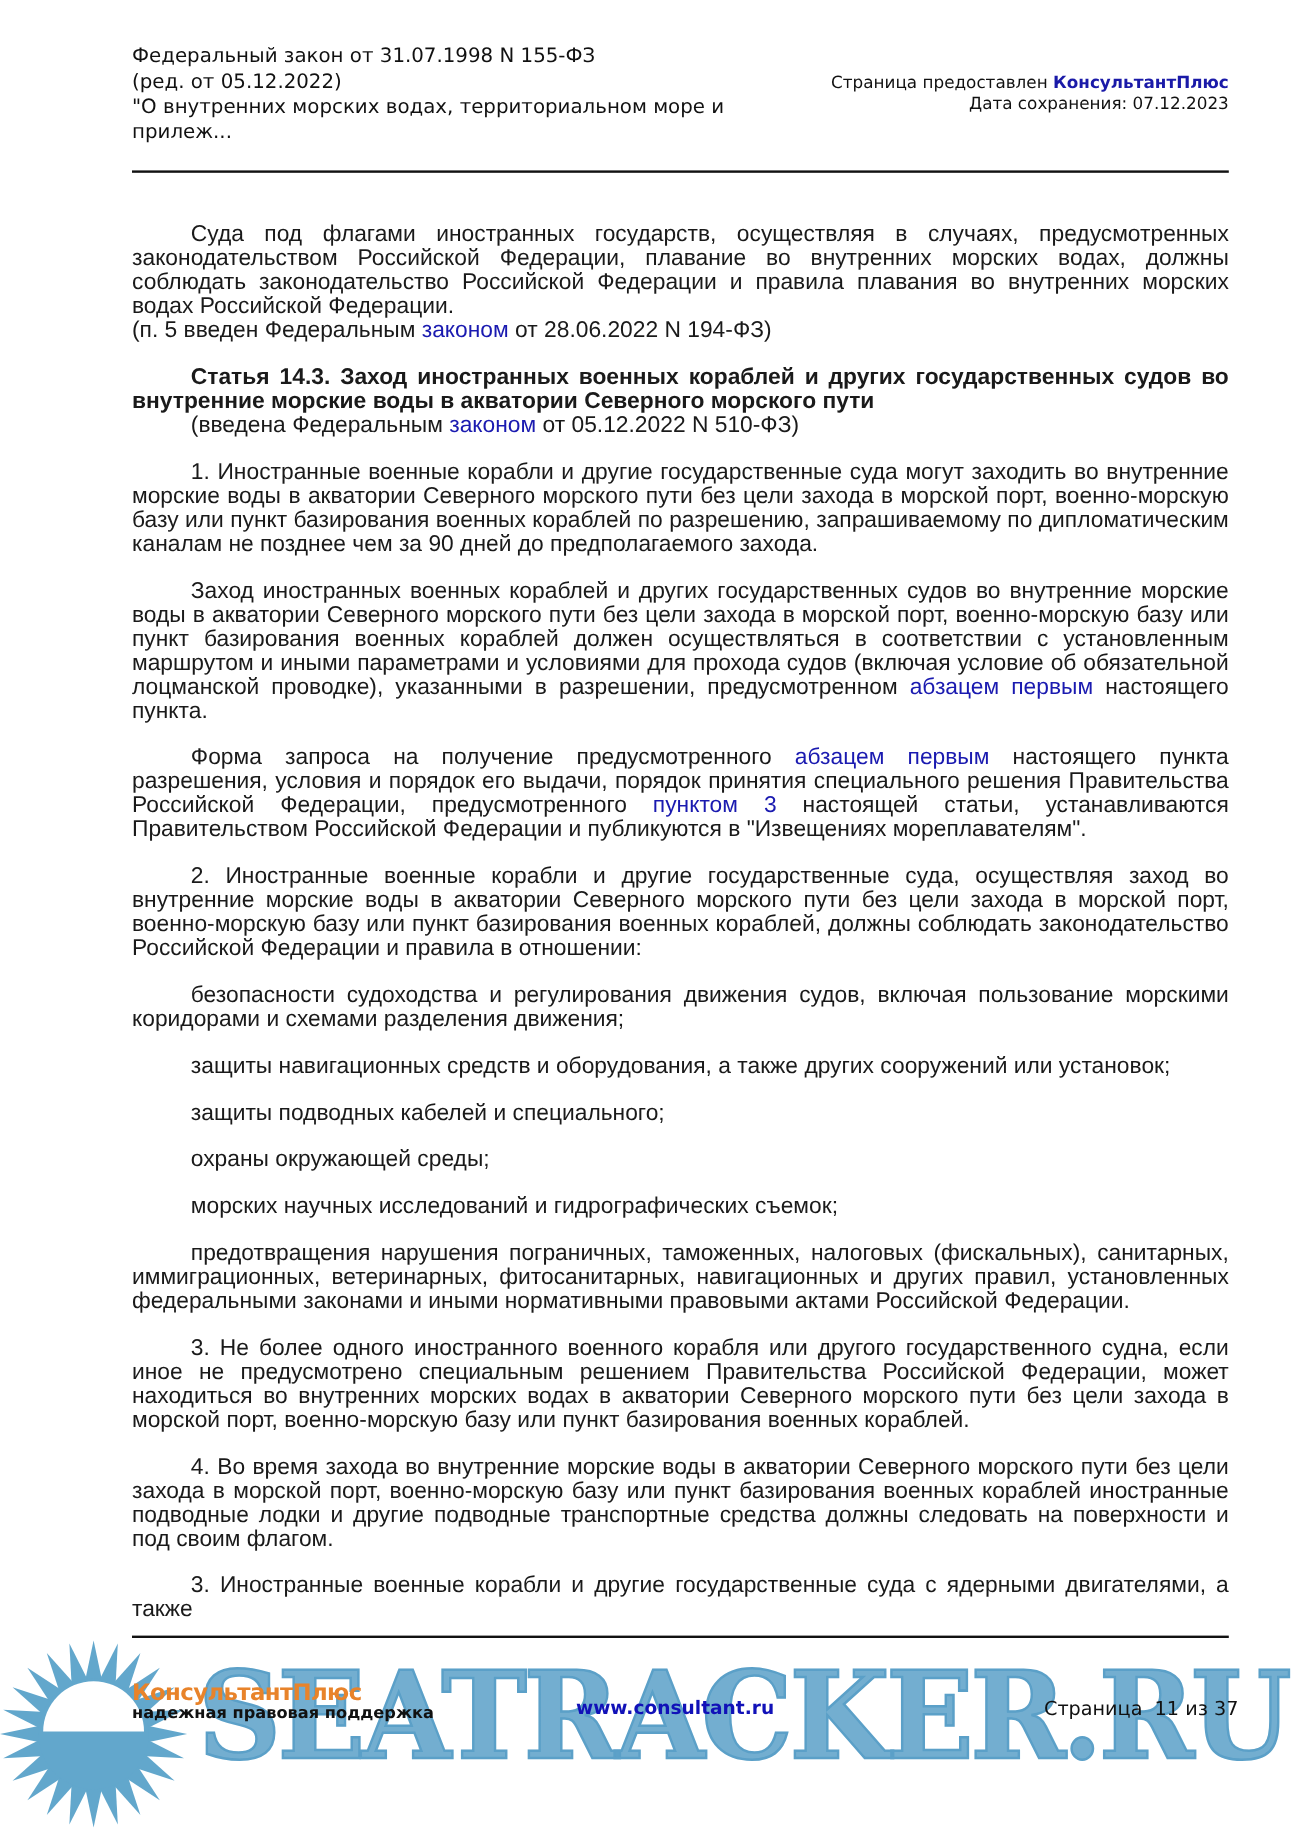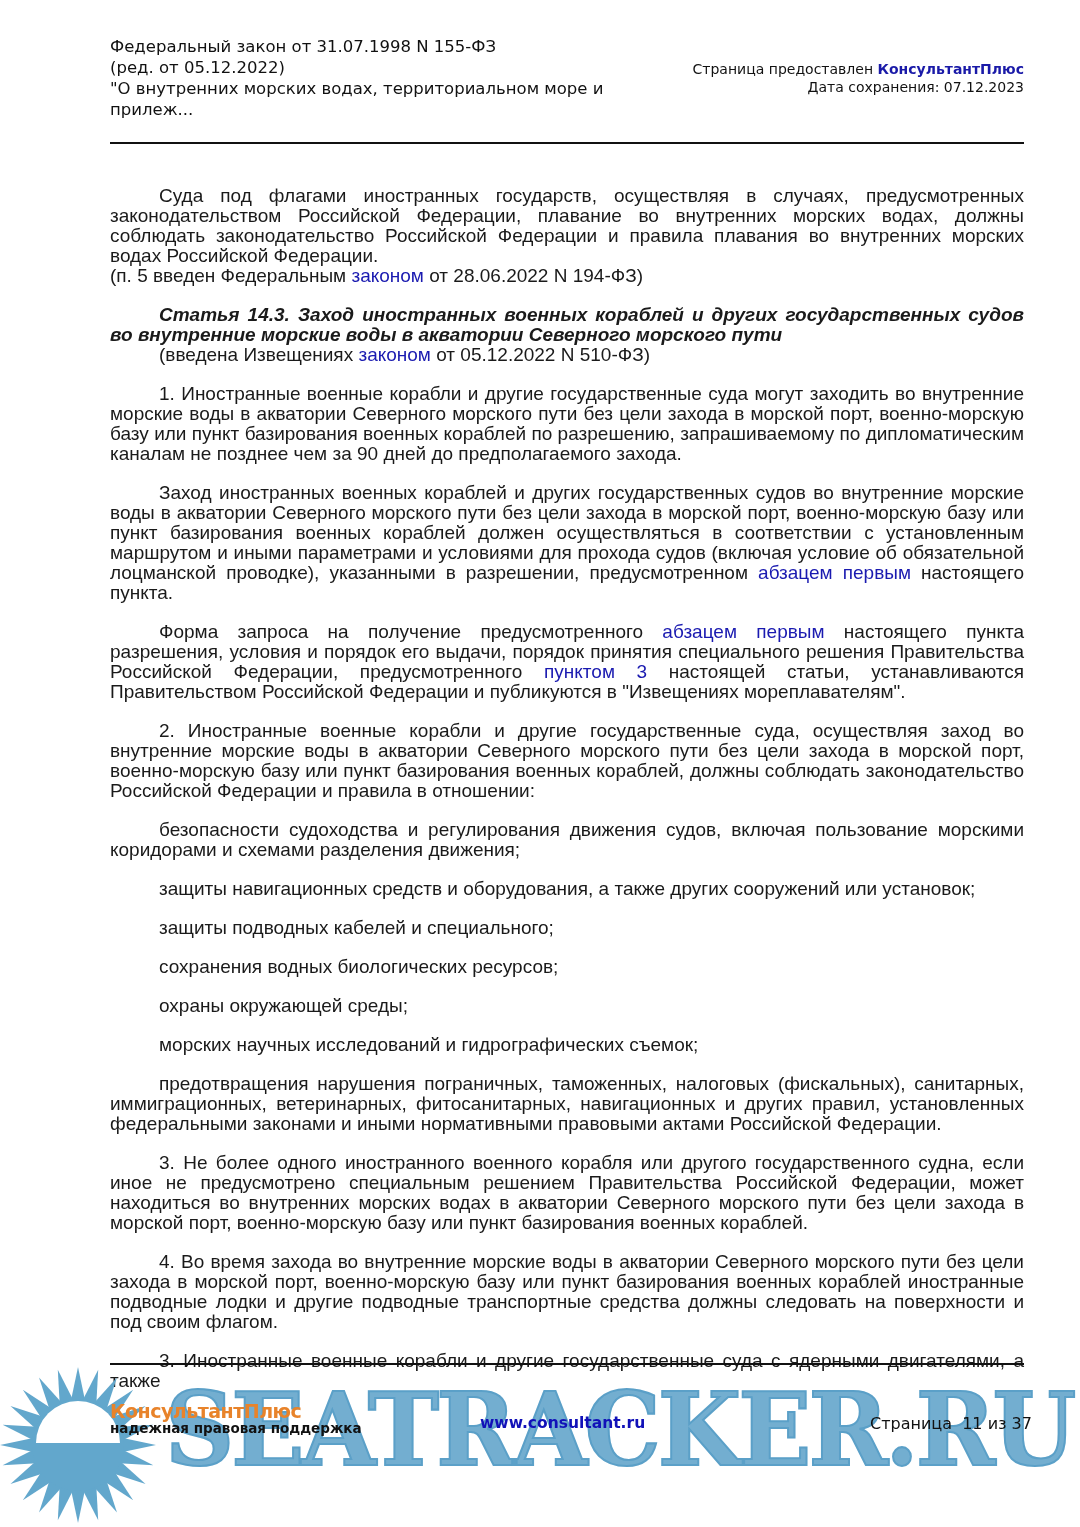--- a/index.html
+++ b/index.html
@@ -13,21 +13,21 @@
     .header-right .date { font-size: 14px; }
     .rule { position: absolute; left: 110px; width: 914px; height: 2px; background: #111; }
     .rule.top { top: 142px; }
     .rule.bottom { top: 1363px; }
     .content { position: absolute; left: 110px; top: 186px; width: 914px;
                font-family: "Liberation Sans", sans-serif; font-size: 19px; line-height: 20px; color: #1a1a1a; }
     .p { text-align: justify; text-indent: 49px; margin: 0 0 19px 0; }
     .p.tight { margin-bottom: 0; }
     .note { margin: 0 0 19px 0; }
     .note.indented { padding-left: 49px; }
-    .article { font-weight: bold; text-align: justify; text-indent: 49px; margin: 0; font-style: italic; }
+    .article { font-weight: bold; text-align: justify; text-indent: 49px; margin: 0; }
     a.link { color: #1a1ab0; text-decoration: none; }
     .footer-logo { position: absolute; left: 110px; top: 1400px; }
     .footer-logo .name { font-family: "DejaVu Sans", sans-serif; font-weight: bold; font-size: 19px; color: #e8832a; letter-spacing: -0.5px; }
     .footer-logo .tag { font-family: "DejaVu Sans", sans-serif; font-weight: bold; font-size: 13.5px; color: #111; margin-top: -2px; }
     .footer-url { position: absolute; left: 480px; top: 1414px; font-family: "DejaVu Sans", sans-serif;
                   font-weight: bold; font-size: 15.5px; color: #1111b8; }
     .footer-page { position: absolute; left: 870px; top: 1414px; font-family: "DejaVu Sans", sans-serif; font-size: 16px; color: #111; }
     .watermark { position: absolute; left: 0; top: 1360px; width: 1080px; height: 167px; pointer-events: none; }
     .wm-text { position: absolute; left: 165px; top: 1380px; font-family: "DejaVu Serif", serif; font-weight: bold;
                font-size: 96px; letter-spacing: -3px; color: rgba(91,160,200,0.85); line-height: 1;
@@ -47,31 +47,30 @@
   <div><span>Страница предоставлен </span><span class="brand">КонсультантПлюс</span></div>
   <div class="date">Дата сохранения: 07.12.2023</div>
 </div>
 <div class="rule top"></div>
 
 <div class="content">
   <p class="p tight">Суда под флагами иностранных государств, осуществляя в случаях, предусмотренных законодательством Российской Федерации, плавание во внутренних морских водах, должны соблюдать законодательство Российской Федерации и правила плавания во внутренних морских водах Российской Федерации.</p>
   <div class="note"><span>(п. 5 введен Федеральным </span><a class="link" href="#">законом</a><span> от 28.06.2022 N 194-ФЗ)</span></div>
 
   <div class="article">Статья 14.3. Заход иностранных военных кораблей и других государственных судов во внутренние морские воды в акватории Северного морского пути</div>
-  <div class="note indented"><span>(введена Извещениях </span><a class="link" href="#">законом</a><span> от 05.12.2022 N 510-ФЗ)</span></div>
+  <div class="note indented"><span>(введена Федеральным </span><a class="link" href="#">законом</a><span> от 05.12.2022 N 510-ФЗ)</span></div>
 
   <p class="p">1. Иностранные военные корабли и другие государственные суда могут заходить во внутренние морские воды в акватории Северного морского пути без цели захода в морской порт, военно-морскую базу или пункт базирования военных кораблей по разрешению, запрашиваемому по дипломатическим каналам не позднее чем за 90 дней до предполагаемого захода.</p>
   <p class="p"><span>Заход иностранных военных кораблей и других государственных судов во внутренние морские воды в акватории Северного морского пути без цели захода в морской порт, военно-морскую базу или пункт базирования военных кораблей должен осуществляться в соответствии с установленным маршрутом и иными параметрами и условиями для прохода судов (включая условие об обязательной лоцманской проводке), указанными в разрешении, предусмотренном </span><a class="link" href="#">абзацем первым</a><span> настоящего пункта.</span></p>
   <p class="p"><span>Форма запроса на получение предусмотренного </span><a class="link" href="#">абзацем первым</a><span> настоящего пункта разрешения, условия и порядок его выдачи, порядок принятия специального решения Правительства Российской Федерации, предусмотренного </span><a class="link" href="#">пунктом 3</a><span> настоящей статьи, устанавливаются Правительством Российской Федерации и публикуются в "Извещениях мореплавателям".</span></p>
 
   <p class="p">2. Иностранные военные корабли и другие государственные суда, осуществляя заход во внутренние морские воды в акватории Северного морского пути без цели захода в морской порт, военно-морскую базу или пункт базирования военных кораблей, должны соблюдать законодательство Российской Федерации и правила в отношении:</p>
   <p class="p">безопасности судоходства и регулирования движения судов, включая пользование морскими коридорами и схемами разделения движения;</p>
   <p class="p">защиты навигационных средств и оборудования, а также других сооружений или установок;</p>
   <p class="p">защиты подводных кабелей и специального;</p>
-  <p class="p">сохранения водных биологических ресурсов;</p>
   <p class="p">охраны окружающей среды;</p>
   <p class="p">морских научных исследований и гидрографических съемок;</p>
   <p class="p">предотвращения нарушения пограничных, таможенных, налоговых (фискальных), санитарных, иммиграционных, ветеринарных, фитосанитарных, навигационных и других правил, установленных федеральными законами и иными нормативными правовыми актами Российской Федерации.</p>
 
   <p class="p">3. Не более одного иностранного военного корабля или другого государственного судна, если иное не предусмотрено специальным решением Правительства Российской Федерации, может находиться во внутренних морских водах в акватории Северного морского пути без цели захода в морской порт, военно-морскую базу или пункт базирования военных кораблей.</p>
   <p class="p">4. Во время захода во внутренние морские воды в акватории Северного морского пути без цели захода в морской порт, военно-морскую базу или пункт базирования военных кораблей иностранные подводные лодки и другие подводные транспортные средства должны следовать на поверхности и под своим флагом.</p>
   <p class="p">3. Иностранные военные корабли и другие государственные суда с ядерными двигателями, а также</p>
 </div>
 
 <div class="rule bottom"></div>

